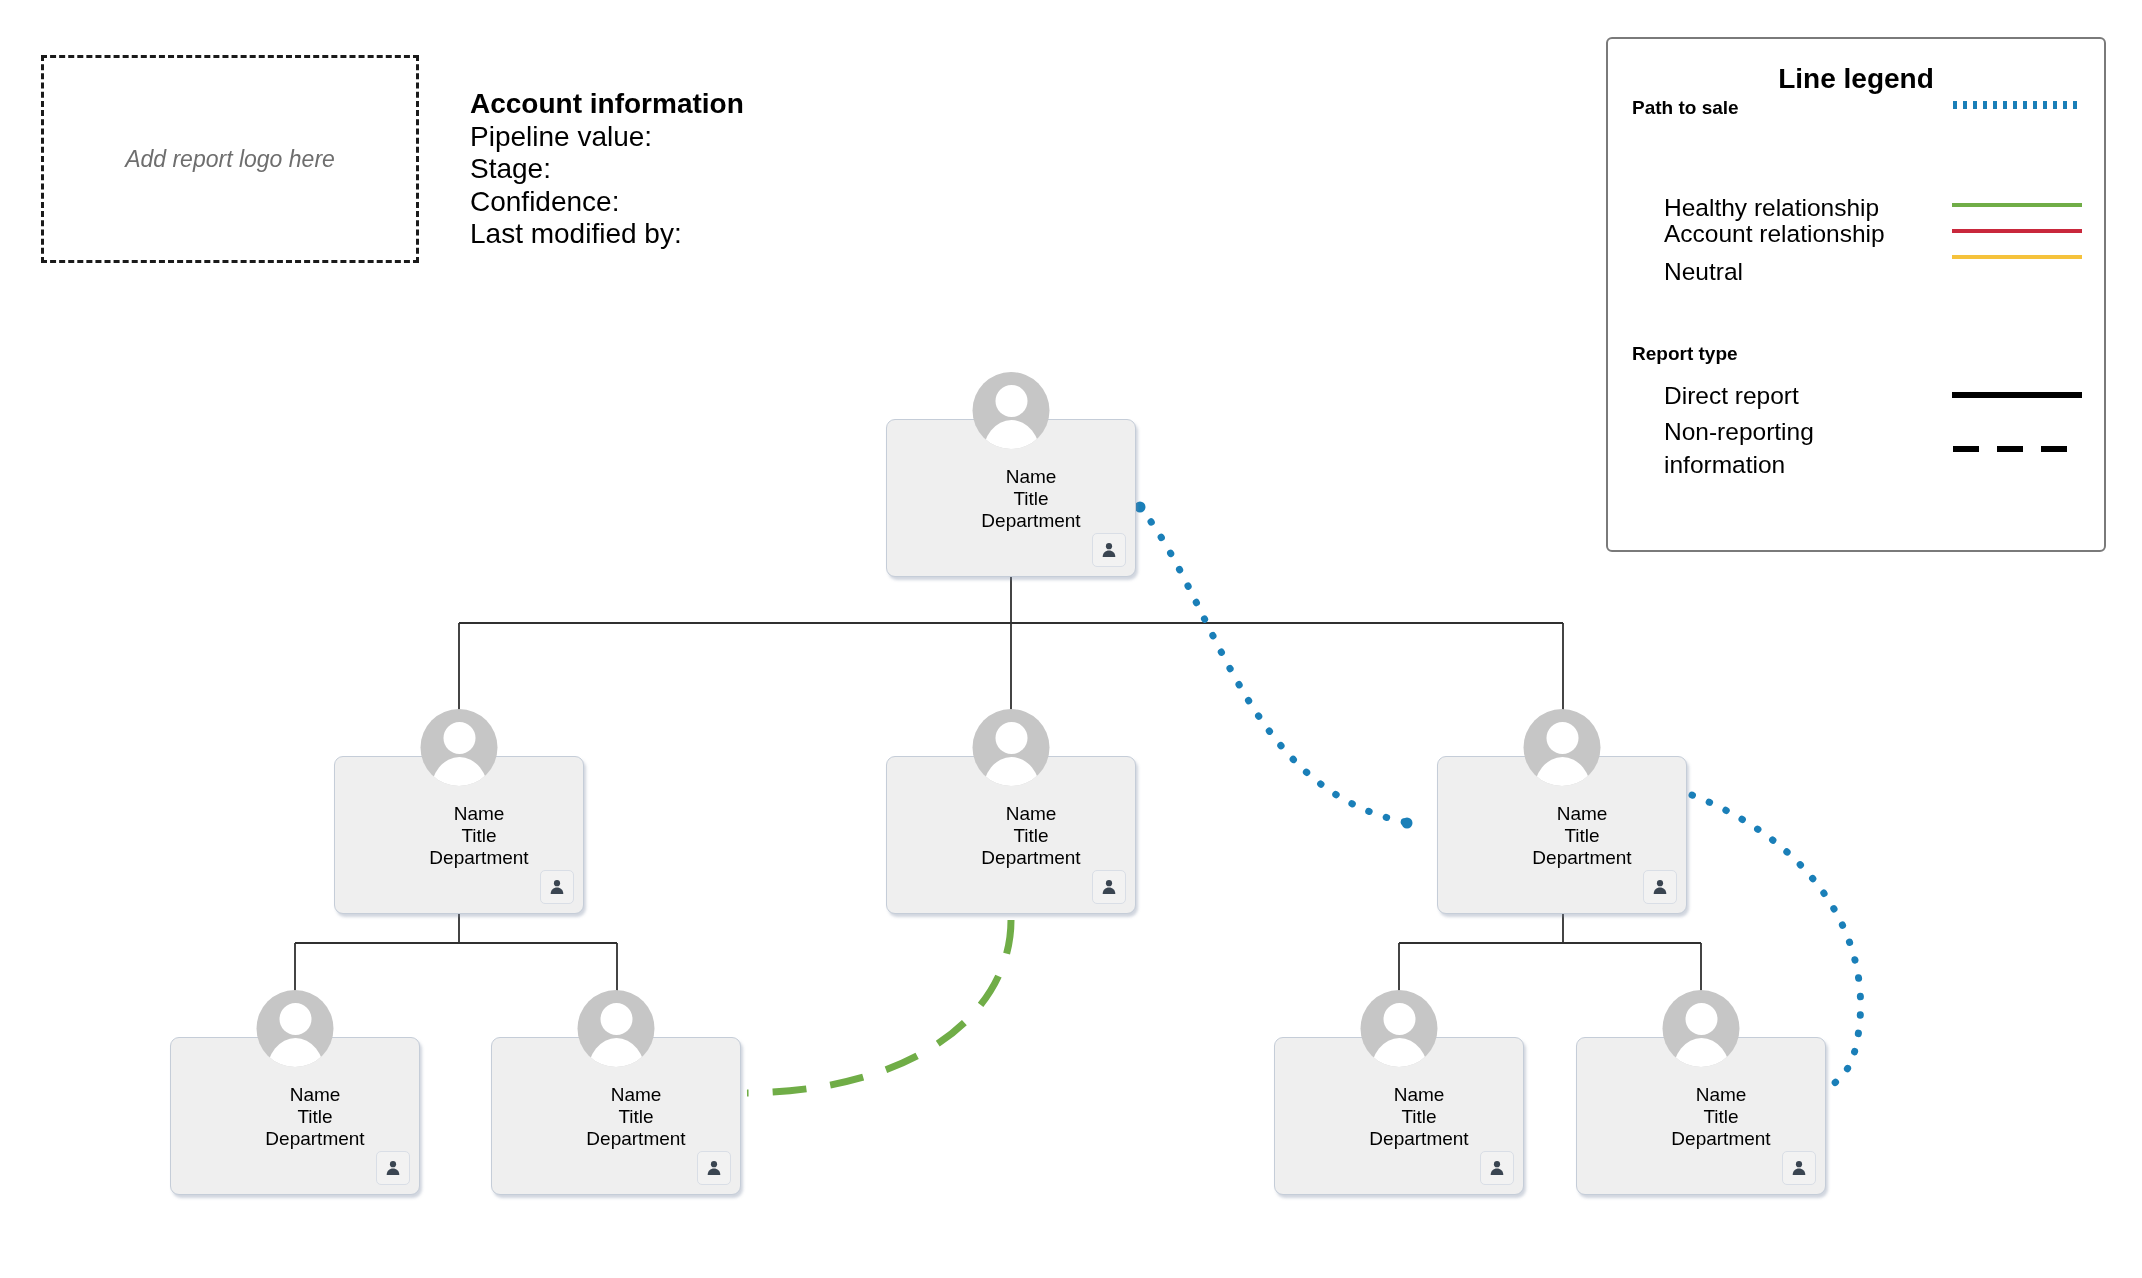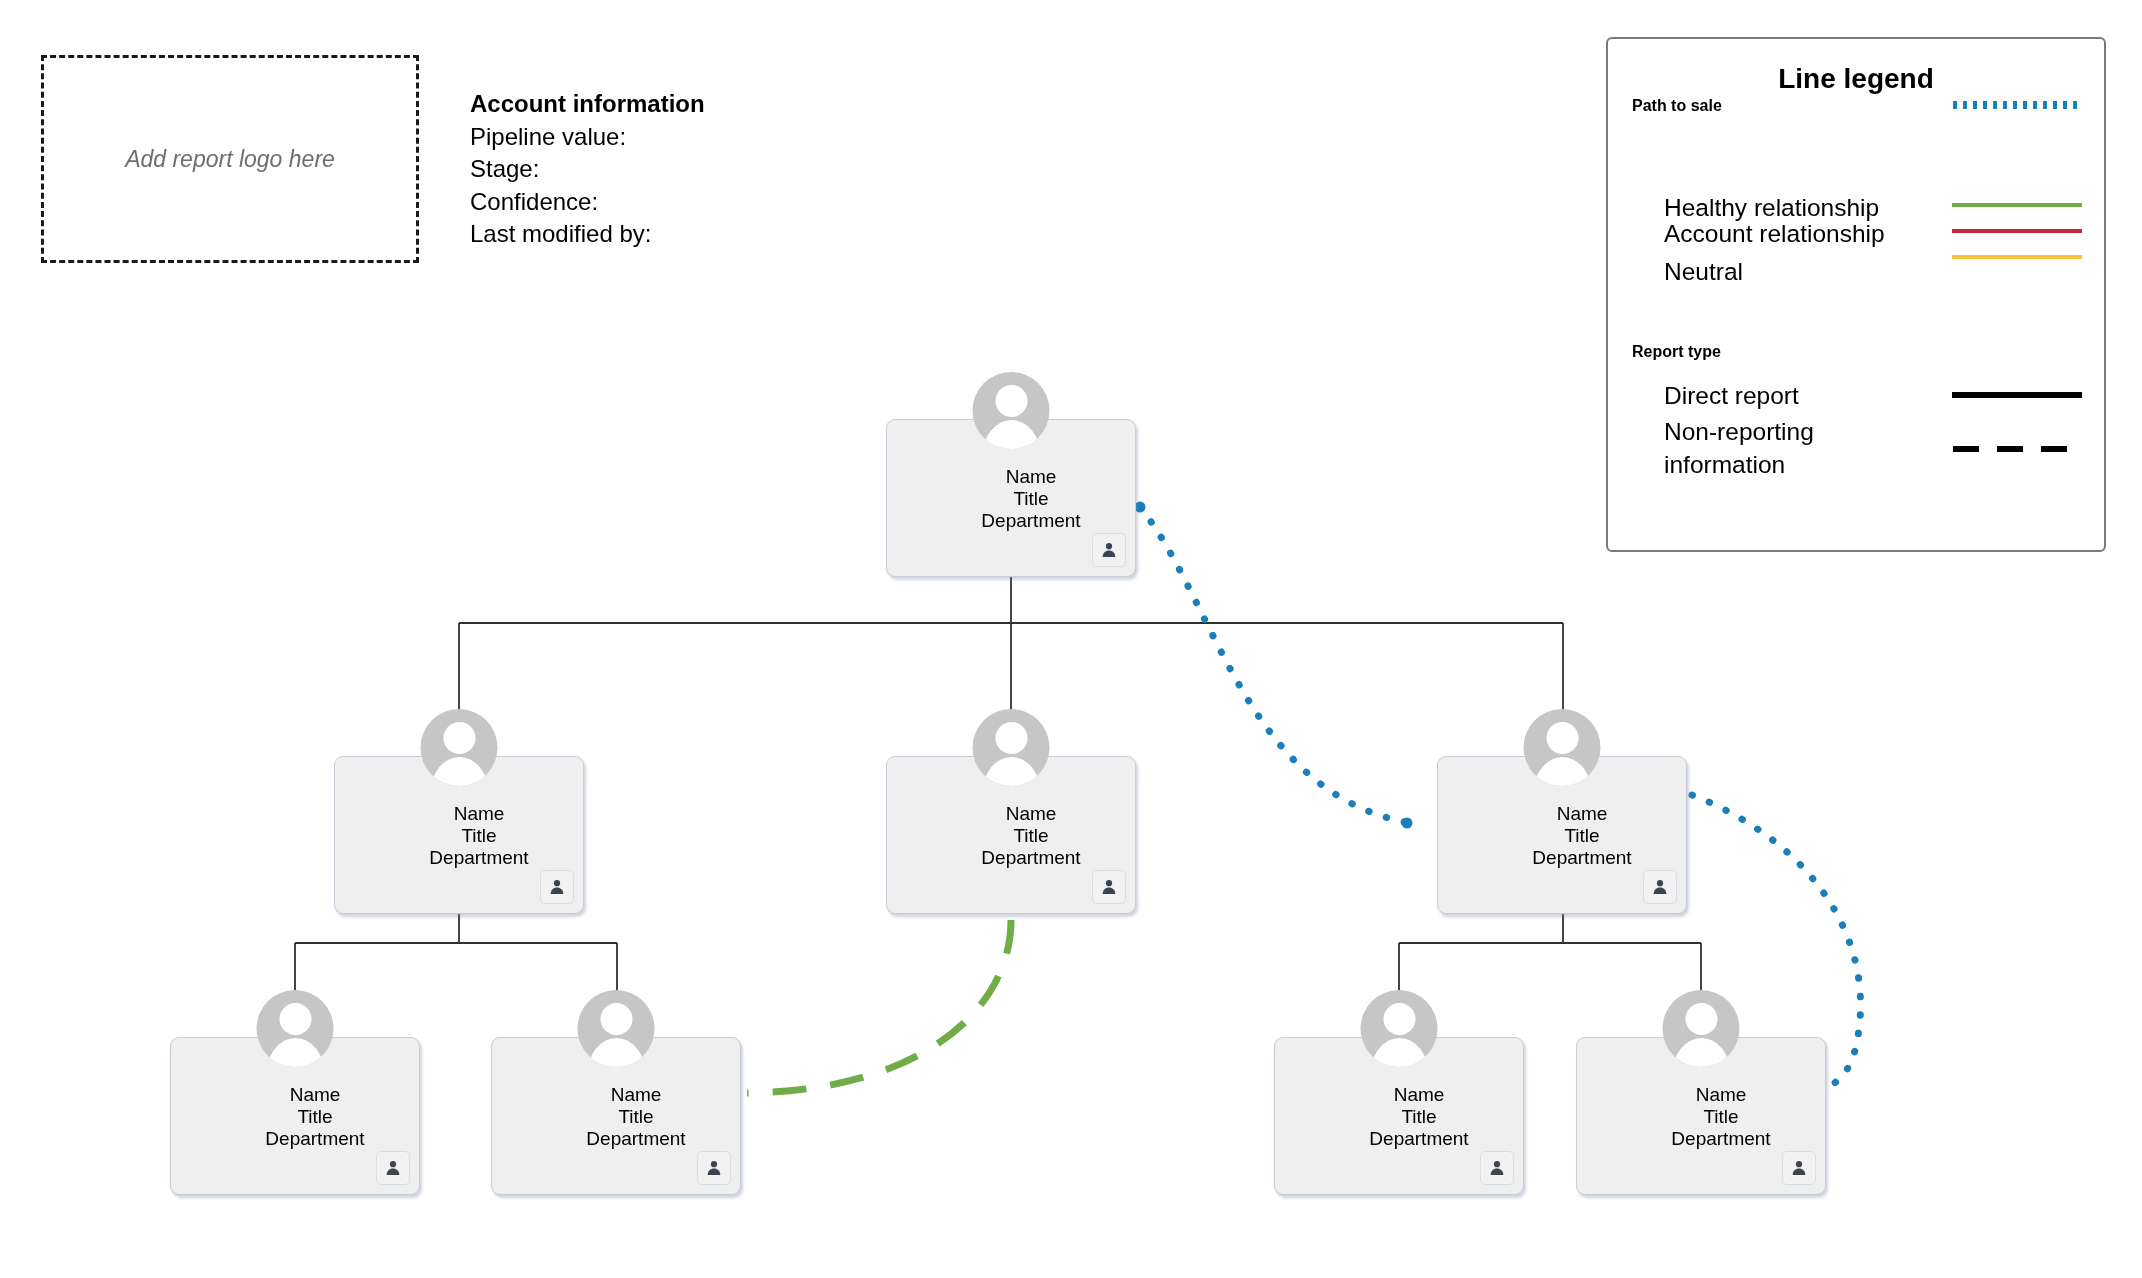--- a/index.html
+++ b/index.html
@@ -37,21 +37,21 @@
     font-size: 23px;
     color: #6e6e6e;
   }
 
   
   #account-info {
     position: absolute;
     left: 470px;
     top: 88px;
     line-height: 32.5px;
-    font-size: 24px;
+    font-size: 28px;
   }
   #account-info .ai-title {
     font-weight: bold;
   }
 
   
   #legend {
     position: absolute;
     left: 1606px;
     top: 37px;
@@ -70,21 +70,21 @@
   }
   .legend-row {
     position: absolute;
     display: flex;
     align-items: center;
     left: 24px;
     right: 22px;
   }
   .legend-head {
     font-weight: bold;
-    font-size: 16px;
+    font-size: 19px;
   }
   .legend-sub {
     font-size: 24.5px;
     padding-left: 32px;
     line-height: 33px;
   }
   .legend-swatch {
     position: absolute;
     right: 22px;
     width: 130px;

